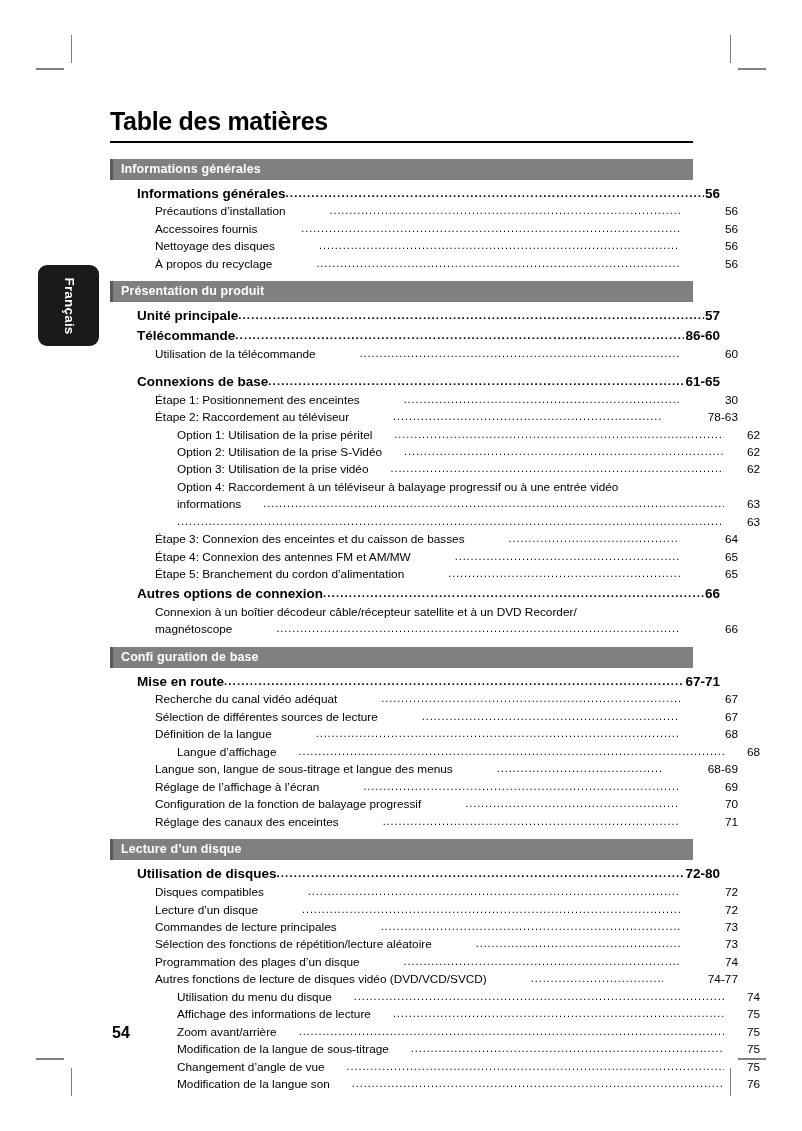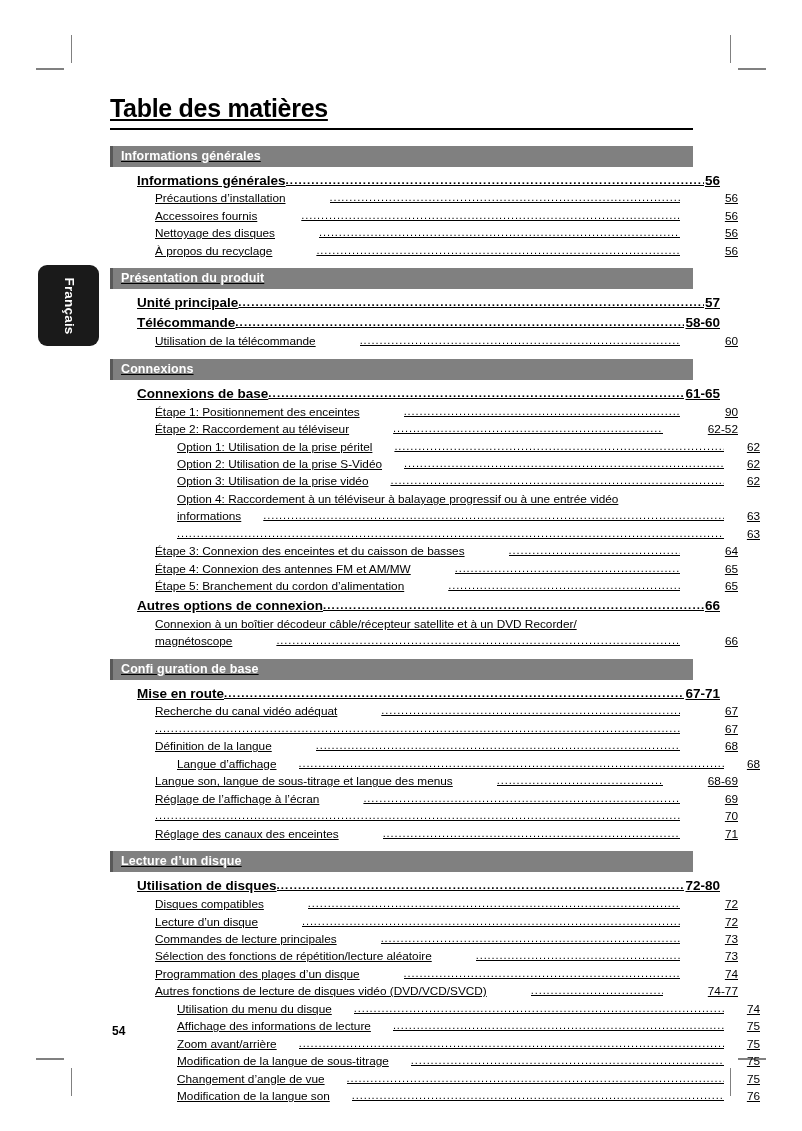--- a/index.html
+++ b/index.html
@@ -44,23 +44,22 @@
     color: #ffffff;
     font-size: 13.5px;
     font-weight: bold;
     letter-spacing: 0.2px;
   }
 
   
   #content {
     position: absolute;
     left: 110px;
-    top: 95px;
+    top: 108px;
     width: 583px;
-    text-decoration: underline;
   }
 
   #page-title {
     font-size: 25px;
     font-weight: bold;
     letter-spacing: -0.3px;
     line-height: 1.1;
     margin: 0 0 5px 0;
   }
   #title-rule {
@@ -118,21 +117,21 @@
   .lvl2 { font-size: 11.8px; font-weight: normal; padding-left: 45px; gap: 44px; }
   .lvl3 { font-size: 11.8px; font-weight: normal; padding-left: 67px; gap: 22px; }
 
   .lvl1 .toc-page { font-weight: bold; }
 
   
   #page-number {
     position: absolute;
     left: 112px;
     top: 1024px;
-    font-size: 12px;
+    font-size: 16px;
     font-weight: bold;
     text-align: center;
   }
 </style>
 </head>
 <body>
 
 <div class="cropmark cm-v" style="left:71px;  top:35px;"></div>
 <div class="cropmark cm-h" style="left:36px;  top:68px;"></div>
 <div class="cropmark cm-v" style="left:730px; top:35px;"></div>
@@ -181,44 +180,43 @@
       <div class="section-block">
         <div class="section-band">Présentation du produit</div>
         <div class="toc-row lvl1">
           <span class="toc-label">Unité principale</span>
           <span class="toc-dots">...........................................................................................................................................................................................................................</span>
           <span class="toc-page">57</span>
         </div>
         <div class="toc-row lvl1">
           <span class="toc-label">Télécommande</span>
           <span class="toc-dots">...........................................................................................................................................................................................................................</span>
-          <span class="toc-page">58-60</span>
+          <span class="toc-page">86-60</span>
         </div>
         <div class="toc-row lvl2">
           <span class="toc-label">Utilisation de la télécommande</span>
           <span class="toc-dots">...........................................................................................................................................................................................................................</span>
           <span class="toc-page">60</span>
         </div>
       </div>
       <div class="section-block">
-        <div class="section-band">Connexions</div>
         <div class="toc-row lvl1">
           <span class="toc-label">Connexions de base</span>
           <span class="toc-dots">...........................................................................................................................................................................................................................</span>
           <span class="toc-page">61-65</span>
         </div>
         <div class="toc-row lvl2">
           <span class="toc-label">Étape 1: Positionnement des enceintes</span>
           <span class="toc-dots">...........................................................................................................................................................................................................................</span>
-          <span class="toc-page">90</span>
+          <span class="toc-page">30</span>
         </div>
         <div class="toc-row lvl2">
           <span class="toc-label">Étape 2: Raccordement au téléviseur</span>
           <span class="toc-dots">...........................................................................................................................................................................................................................</span>
-          <span class="toc-page">62-52</span>
+          <span class="toc-page">78-63</span>
         </div>
         <div class="toc-row lvl3">
           <span class="toc-label">Option 1: Utilisation de la prise péritel</span>
           <span class="toc-dots">...........................................................................................................................................................................................................................</span>
           <span class="toc-page">62</span>
         </div>
         <div class="toc-row lvl3">
           <span class="toc-label">Option 2: Utilisation de la prise S-Vidéo</span>
           <span class="toc-dots">...........................................................................................................................................................................................................................</span>
           <span class="toc-page">62</span>
@@ -279,20 +277,21 @@
           <span class="toc-label">Mise en route</span>
           <span class="toc-dots">...........................................................................................................................................................................................................................</span>
           <span class="toc-page">67-71</span>
         </div>
         <div class="toc-row lvl2">
           <span class="toc-label">Recherche du canal vidéo adéquat</span>
           <span class="toc-dots">...........................................................................................................................................................................................................................</span>
           <span class="toc-page">67</span>
         </div>
         <div class="toc-row lvl2">
+          <span class="toc-label">Sélection de différentes sources de lecture</span>
           <span class="toc-dots">...........................................................................................................................................................................................................................</span>
           <span class="toc-page">67</span>
         </div>
         <div class="toc-row lvl2">
           <span class="toc-label">Définition de la langue</span>
           <span class="toc-dots">...........................................................................................................................................................................................................................</span>
           <span class="toc-page">68</span>
         </div>
         <div class="toc-row lvl3">
           <span class="toc-label">Langue d’affichage</span>
@@ -303,20 +302,21 @@
           <span class="toc-label">Langue son, langue de sous-titrage et langue des menus</span>
           <span class="toc-dots">...........................................................................................................................................................................................................................</span>
           <span class="toc-page">68-69</span>
         </div>
         <div class="toc-row lvl2">
           <span class="toc-label">Réglage de l’affichage à l’écran</span>
           <span class="toc-dots">...........................................................................................................................................................................................................................</span>
           <span class="toc-page">69</span>
         </div>
         <div class="toc-row lvl2">
+          <span class="toc-label">Configuration de la fonction de balayage progressif</span>
           <span class="toc-dots">...........................................................................................................................................................................................................................</span>
           <span class="toc-page">70</span>
         </div>
         <div class="toc-row lvl2">
           <span class="toc-label">Réglage des canaux des enceintes</span>
           <span class="toc-dots">...........................................................................................................................................................................................................................</span>
           <span class="toc-page">71</span>
         </div>
       </div>
       <div class="section-block">

